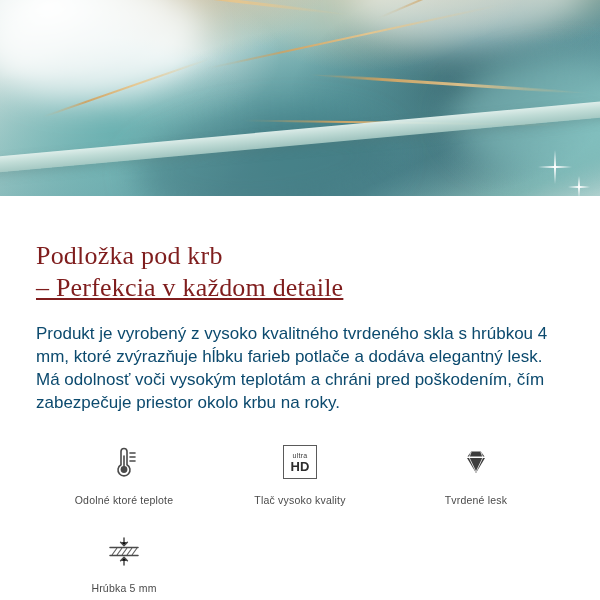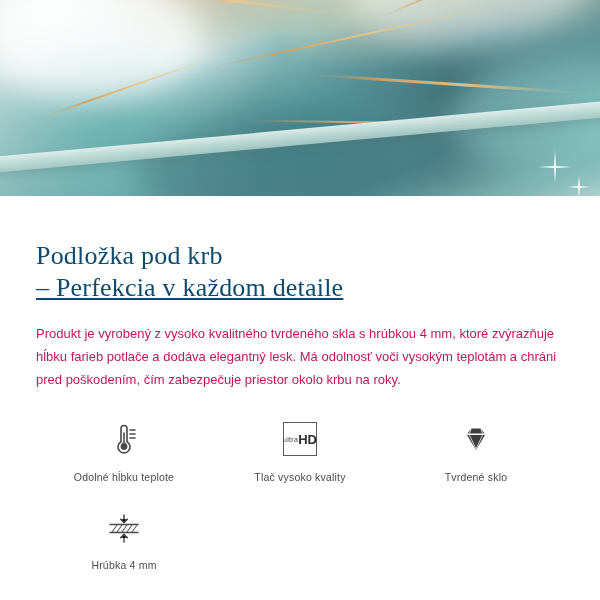--- a/index.html
+++ b/index.html
@@ -113,34 +113,34 @@
 
   
   .content {
     padding: 0 36px;
     box-sizing: border-box;
   }
   .title {
     font-family: "Liberation Serif", serif;
     font-size: 26px;
     line-height: 32px;
-    color: #0c4a6e;
+    color: #7f1d1d;
     font-weight: 400;
     margin-top: 18px;
     letter-spacing: 0.2px;
   }
   .title-line2 {
     display: block;
     text-decoration: underline;
   }
   .paragraph {
     margin-top: 18px;
-    font-size: 13px;
+    font-size: 17px;
     line-height: 23px;
-    color: #be185d;
+    color: #0c4a6e;
     max-width: 536px;
   }
 
   
   .features {
     margin-top: 26px;
     display: grid;
     grid-template-columns: repeat(3, 1fr);
     row-gap: 22px;
   }
@@ -162,20 +162,21 @@
     color: #4a4a4a;
     text-align: center;
     letter-spacing: 0.2px;
   }
   .ultrahd {
     width: 34px;
     height: 34px;
     border: 1.6px solid #5a5a5a;
     box-sizing: border-box;
     display: flex;
+    flex-direction: column;
     align-items: center;
     justify-content: center;
     line-height: 1;
   }
   .ultrahd .u1 { font-size: 7px; color: #3a3a3a; letter-spacing: 0.3px; }
   .ultrahd .u2 { font-size: 13px; font-weight: bold; color: #2d2d2d; margin-top: 1px; }
 </style>
 </head>
 <body>
 
@@ -217,21 +218,21 @@
             <g fill="none" stroke="#4a4a4a" stroke-width="1.6" stroke-linecap="round">
               <path d="M17 9.5a3 3 0 0 1 6 0v13.2a6 6 0 1 1-6 0z"></path>
               <line x1="20" y1="14" x2="20" y2="25"></line>
               <line x1="26" y1="11" x2="31" y2="11"></line>
               <line x1="26" y1="15" x2="31" y2="15"></line>
               <line x1="26" y1="19" x2="31" y2="19"></line>
             </g>
             <circle cx="20" cy="27.5" r="3.4" fill="#4a4a4a"></circle>
           </svg>
         </div>
-        <div class="feature-label">Odolné hĺbku teplote</div>
+        <div class="feature-label">Odolné ktoré teplote</div>
       </div>
 
       <div class="feature">
         <div class="feature-icon">
           <div class="ultrahd">
             <span class="u1">ultra</span>
             <span class="u2">HD</span>
           </div>
         </div>
         <div class="feature-label">Tlač vysoko kvality</div>
@@ -246,21 +247,21 @@
               <path d="M11.5 14.6 L15.2 9.5 L24.8 9.5 L28.5 14.6 Z"></path>
             </g>
             <g stroke="#ffffff" stroke-width="0.9" opacity="0.85">
               <line x1="15.2" y1="9.8" x2="13.2" y2="15.2"></line>
               <line x1="24.8" y1="9.8" x2="26.8" y2="15.2"></line>
               <line x1="13.4" y1="16" x2="20" y2="30"></line>
               <line x1="26.6" y1="16" x2="20" y2="30"></line>
             </g>
           </svg>
         </div>
-        <div class="feature-label">Tvrdené sklo</div>
+        <div class="feature-label">Tvrdené lesk</div>
       </div>
 
 
       <div class="feature">
         <div class="feature-icon">
           <svg width="44" height="40" viewBox="0 0 44 40" aria-hidden="true">
             <g stroke="#4a4a4a" stroke-width="1.5" stroke-linecap="round">
               <line x1="22" y1="8" x2="22" y2="15"></line>
               <path d="M18.6 12.2 L22 15.6 L25.4 12.2"></path>
               <line x1="8" y1="17.5" x2="36" y2="17.5"></line>
@@ -270,18 +271,18 @@
             </g>
             <g stroke="#4a4a4a" stroke-width="1.1" opacity="0.9">
               <line x1="10" y1="25" x2="15" y2="18"></line>
               <line x1="15" y1="25" x2="20" y2="18"></line>
               <line x1="20" y1="25" x2="25" y2="18"></line>
               <line x1="25" y1="25" x2="30" y2="18"></line>
               <line x1="30" y1="25" x2="35" y2="18"></line>
             </g>
           </svg>
         </div>
-        <div class="feature-label">Hrúbka 4 mm</div>
+        <div class="feature-label">Hrúbka 5 mm</div>
       </div>
 
     </div>
   </div>
 </div>
 
 </body></html>

